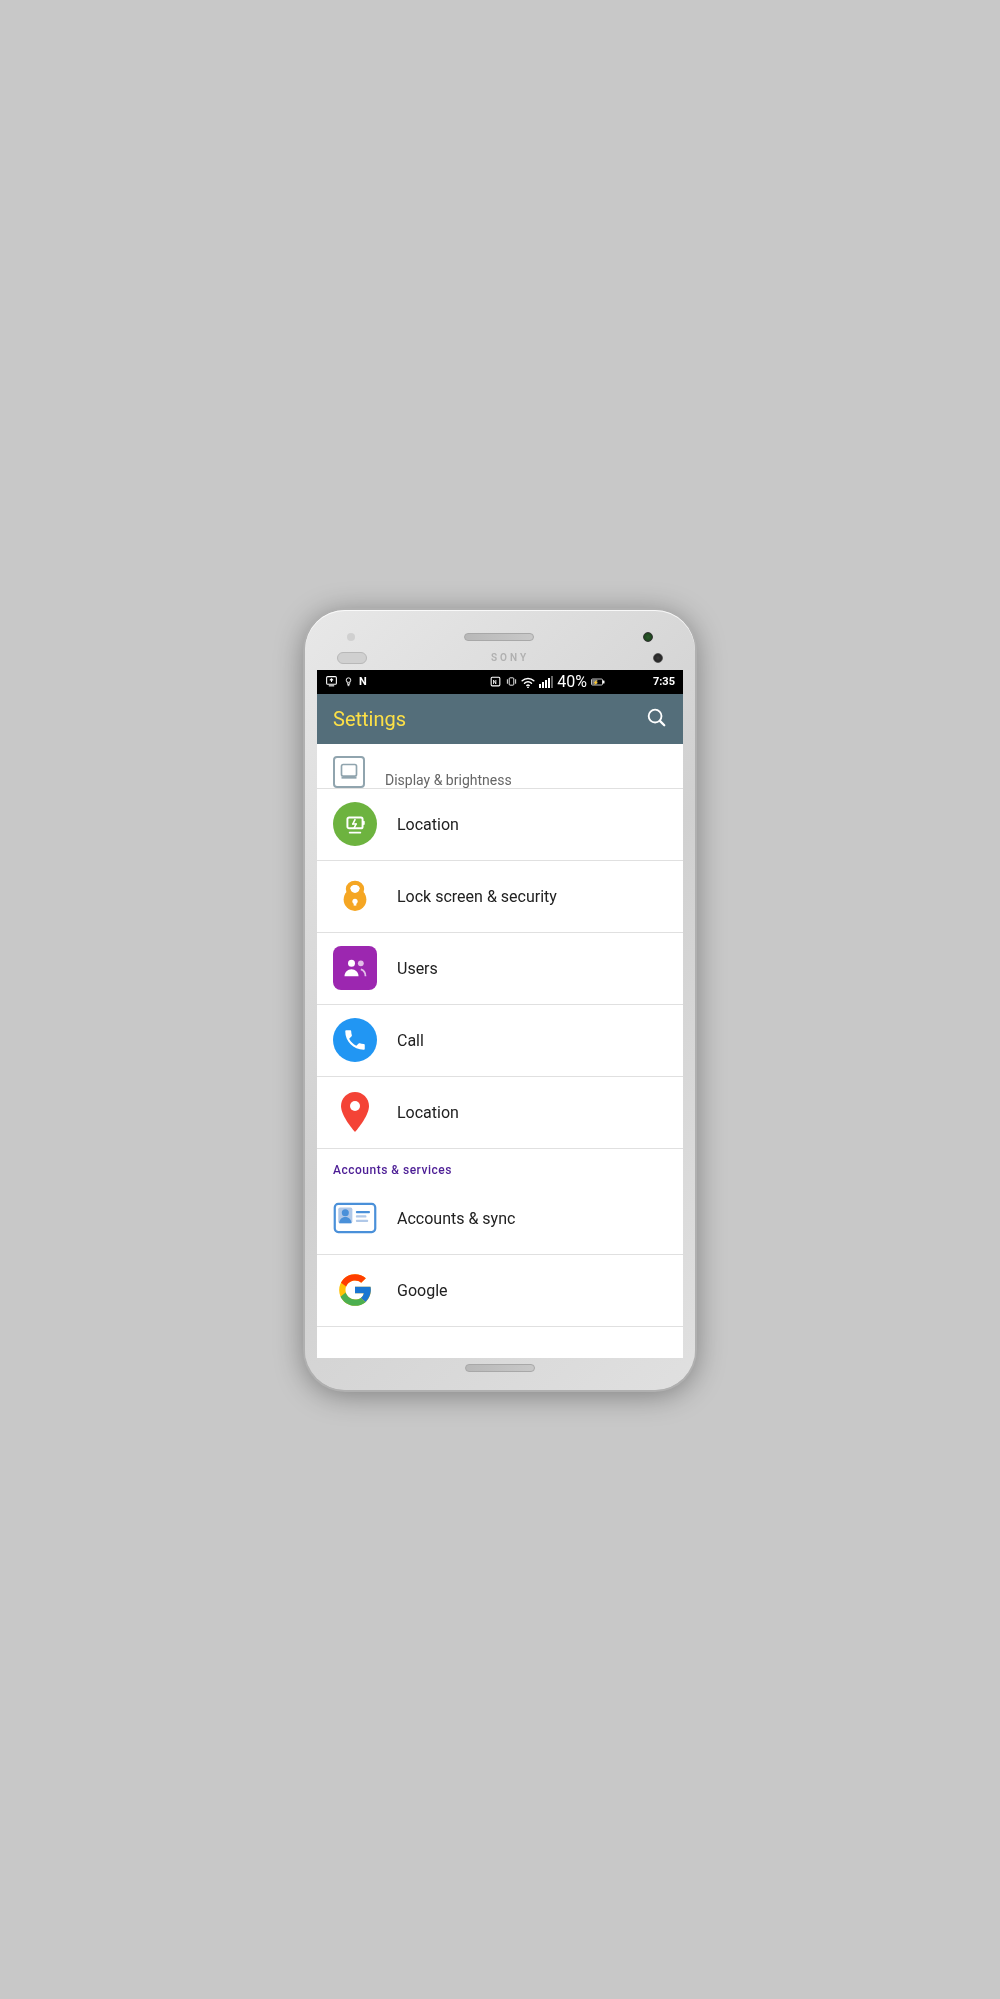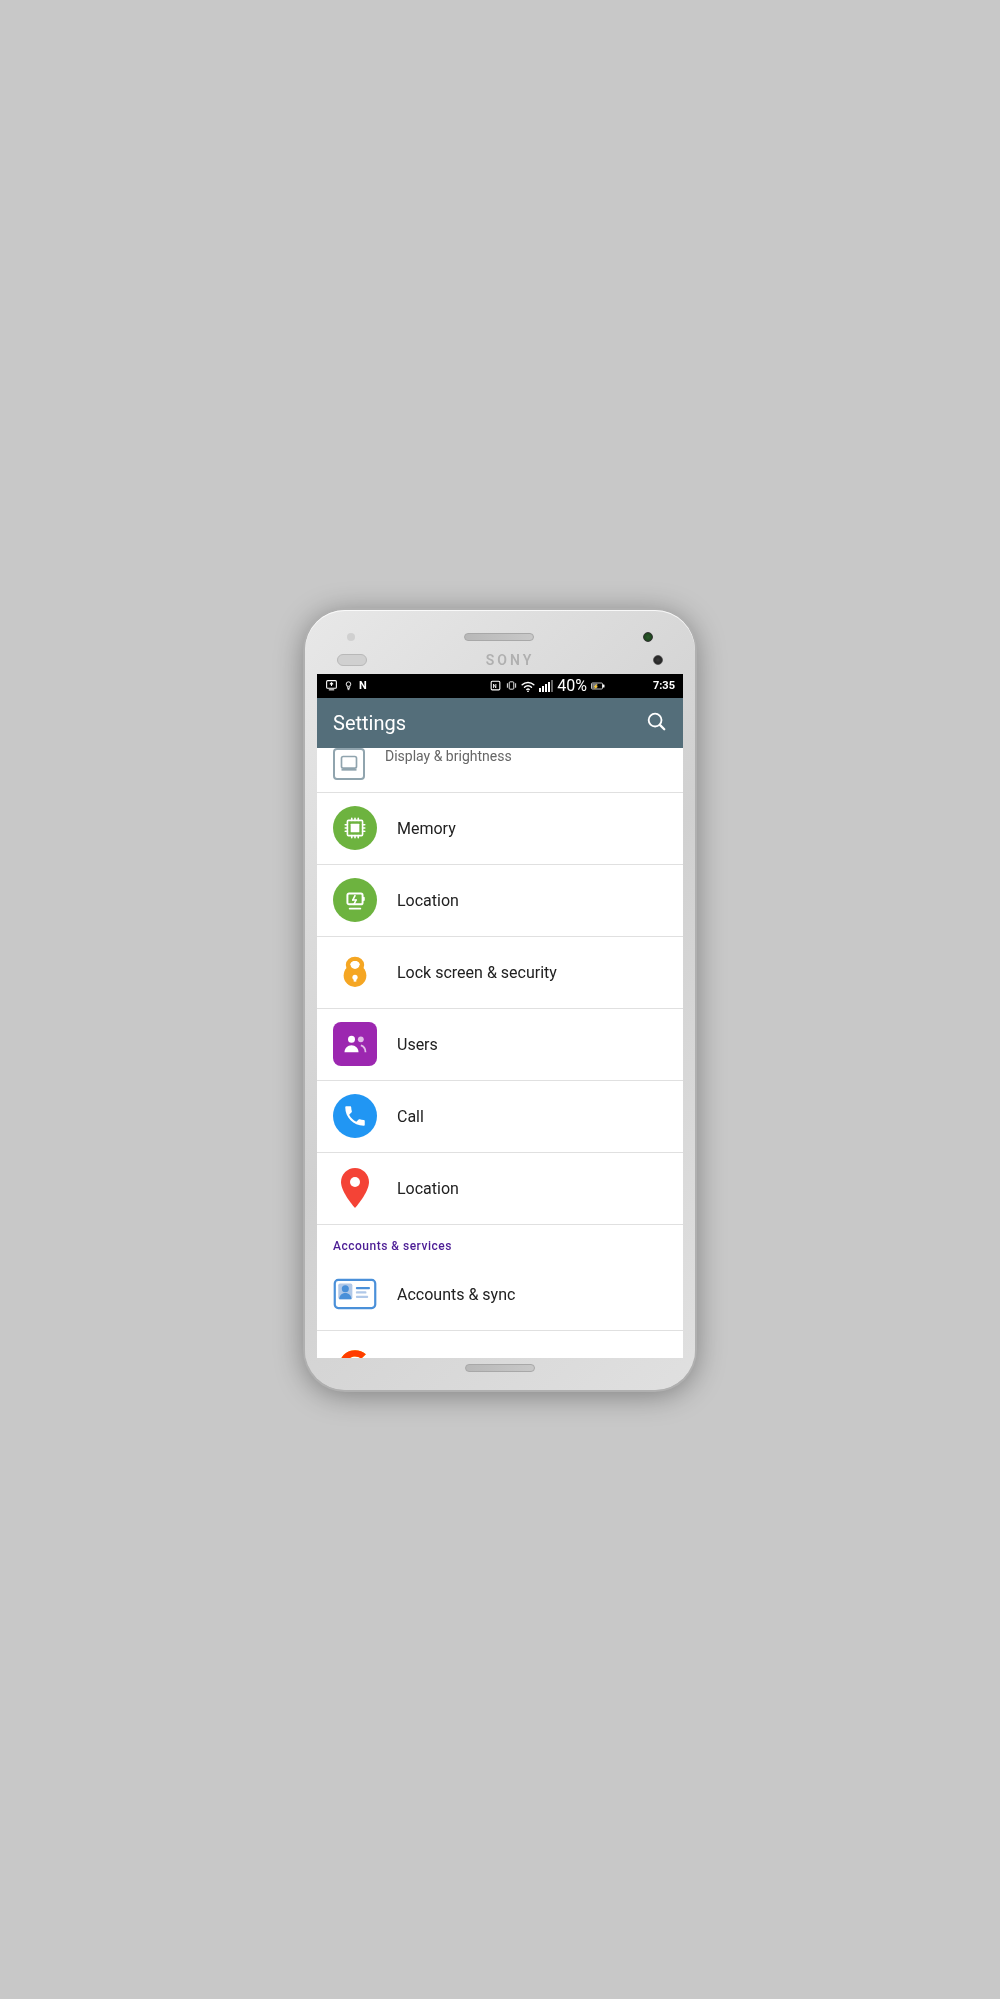--- a/index.html
+++ b/index.html
@@ -73,21 +73,21 @@
 
     .sony-pill {
       width: 30px;
       height: 12px;
       background: #d0d0d0;
       border-radius: 6px;
       border: 1px solid #b8b8b8;
     }
 
     .sony-text {
-      font-size: 14px;
+      font-size: 10px;
       font-weight: 600;
       color: #b0b0b0;
       letter-spacing: 3px;
     }
 
     .front-camera {
       width: 10px;
       height: 10px;
       background: radial-gradient(circle, #3a3a3a, #1a1a1a);
       border-radius: 50%;
@@ -144,21 +144,21 @@
     .app-bar {
       background: #546e7a;
       height: 50px;
       display: flex;
       align-items: center;
       justify-content: space-between;
       padding: 0 16px;
     }
 
     .app-bar-title {
-      color: #ffffff;
+      color: #fde047;
       font-size: 20px;
       font-weight: 400;
     }
 
     .search-icon-btn {
       color: #fff;
       font-size: 18px;
       cursor: pointer;
     }
 
@@ -202,21 +202,21 @@
       font-size: 12px;
       color: #4c1d95;
       font-weight: 500;
       letter-spacing: 0.5px;
       background: #fff;
     }
 
     
     .partial-item {
       display: flex;
-      align-items: flex-start;
+      align-items: flex-end;
       padding: 0 16px;
       height: 45px;
       border-bottom: 1px solid #e0e0e0;
       cursor: pointer;
       overflow: hidden;
     }
 
     .partial-icon {
       width: 32px;
       height: 32px;
@@ -372,31 +372,20 @@
       <div class="partial-item">
         <div class="partial-icon">
           <svg width="20" height="20" viewBox="0 0 24 24" fill="none">
             <rect x="3" y="3" width="18" height="14" rx="2" stroke="#90a4ae" stroke-width="2"></rect>
             <path d="M3 19h18" stroke="#90a4ae" stroke-width="2"></path>
           </svg>
         </div>
         <div class="item-label" style="color:#666; font-size:14px;">Display &amp; brightness</div>
       </div>
 
-      <div class="settings-item">
-        <div class="item-icon icon-memory-bg">
-
-          <svg width="26" height="26" viewBox="0 0 24 24" fill="white">
-            <rect x="5" y="5" width="14" height="14" rx="1" fill="none" stroke="white" stroke-width="1.5"></rect>
-            <rect x="8" y="8" width="8" height="8" rx="0.5" fill="white"></rect>
-            <path d="M9 5V3M12 5V3M15 5V3M9 21v-2M12 21v-2M15 21v-2M5 9H3M5 12H3M5 15H3M21 9h-2M21 12h-2M21 15h-2" stroke="white" stroke-width="1.5" stroke-linecap="round"></path>
-          </svg>
-        </div>
-        <div class="item-label">Memory</div>
-      </div>
 
       <div class="settings-item">
         <div class="item-icon icon-battery-bg">
           <svg width="26" height="26" viewBox="0 0 24 24" fill="white">
             <rect x="5" y="6" width="14" height="10" rx="1.5" fill="none" stroke="white" stroke-width="1.8"></rect>
             <rect x="19" y="9" width="2" height="4" rx="1" fill="white"></rect>
             <line x1="12" y1="8" x2="10" y2="12" stroke="white" stroke-width="1.5" stroke-linecap="round"></line>
             <line x1="10" y1="12" x2="13" y2="12" stroke="white" stroke-width="1.5" stroke-linecap="round"></line>
             <line x1="13" y1="12" x2="11" y2="16" stroke="white" stroke-width="1.5" stroke-linecap="round"></line>
             <line x1="7" y1="20" x2="17" y2="20" stroke="white" stroke-width="1.5" stroke-linecap="round"></line>

